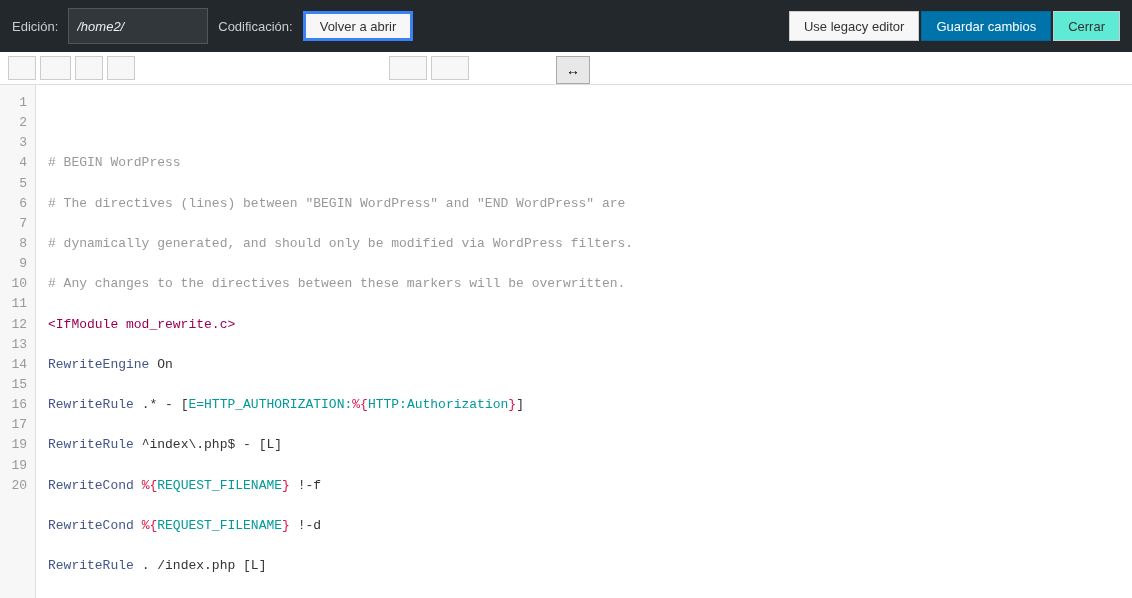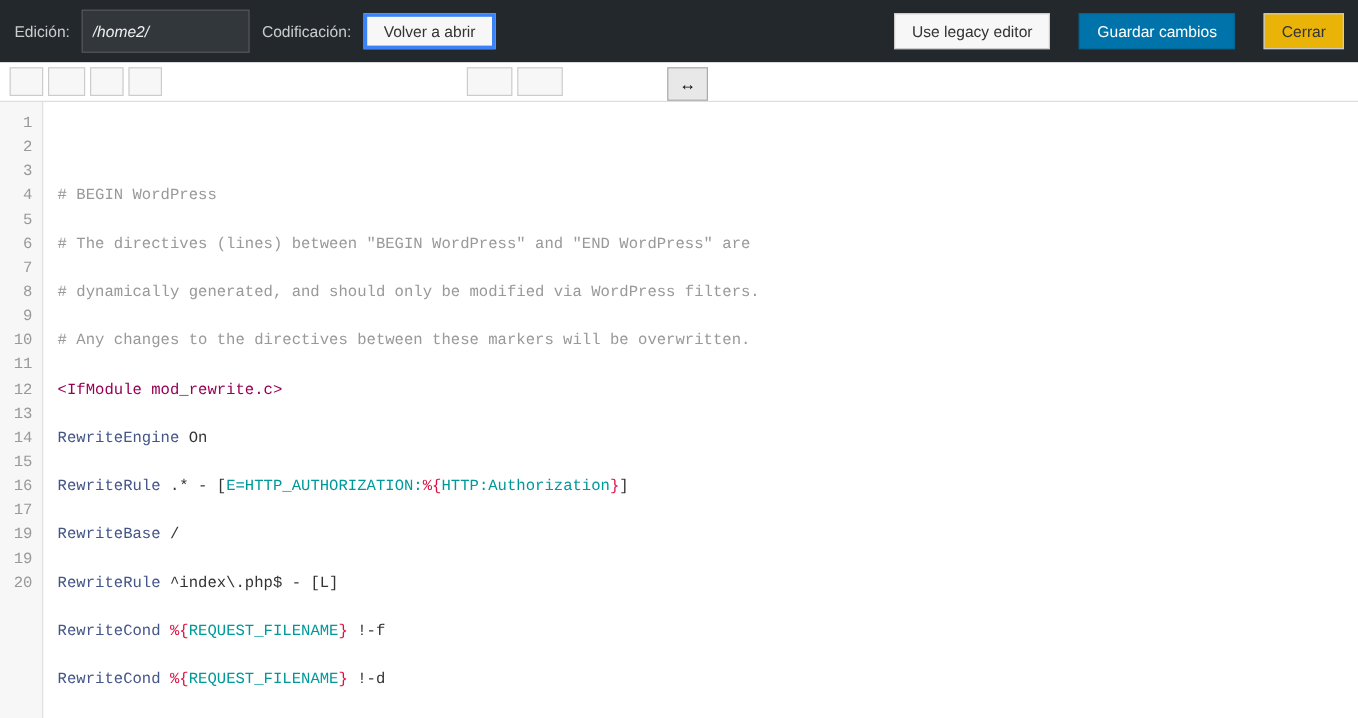--- a/index.html
+++ b/index.html
@@ -58,29 +58,29 @@
       border: 1px solid #ccc;
       color: #333;
       margin-left: auto;
     }
     .btn-save {
       background: #0073aa;
       color: #fff;
       border: 1px solid #006799;
     }
     .btn-close {
-      background: #eab308;
+      background: #5eead4;
       border: 1px solid #ccc;
       color: #333;
     }
 
     .toolbar-right {
       display: flex;
       align-items: center;
-      gap: 24px;
+      gap: 2px;
       margin-left: auto;
     }
 
     
     .editor-controls {
       background: #fff;
       border-bottom: 1px solid #ddd;
       display: flex;
       align-items: center;
       padding: 4px 8px;
@@ -209,21 +209,20 @@
   </div>
   <div class="code-content">
 <span class="code-line"></span>
 <span class="code-line"><span class="c-comment"># BEGIN WordPress</span></span>
 <span class="code-line"><span class="c-comment"># The directives (lines) between "BEGIN WordPress" and "END WordPress" are</span></span>
 <span class="code-line"><span class="c-comment"># dynamically generated, and should only be modified via WordPress filters.</span></span>
 <span class="code-line"><span class="c-comment"># Any changes to the directives between these markers will be overwritten.</span></span>
 <span class="code-line"><span class="c-tag">&lt;IfModule mod_rewrite.c&gt;</span></span>
 <span class="code-line"><span class="c-directive">RewriteEngine</span> <span class="c-keyword">On</span></span>
 <span class="code-line"><span class="c-directive">RewriteRule</span> .* - [<span class="c-param">E=HTTP_AUTHORIZATION:</span><span class="c-bracket">%{</span><span class="c-param">HTTP:Authorization</span><span class="c-bracket">}</span>]</span>
-<span class="code-line"><span class="c-directive">RewriteBase</span> /</span>
 <span class="code-line"><span class="c-directive">RewriteRule</span> ^index\.php$ - [L]</span>
 <span class="code-line"><span class="c-directive">RewriteCond</span> <span class="c-bracket">%{</span><span class="c-param">REQUEST_FILENAME</span><span class="c-bracket">}</span> !-f</span>
 <span class="code-line"><span class="c-directive">RewriteCond</span> <span class="c-bracket">%{</span><span class="c-param">REQUEST_FILENAME</span><span class="c-bracket">}</span> !-d</span>
 <span class="code-line"><span class="c-directive">RewriteRule</span> . /index.php [L]</span>
 
 
 
 
 
 

